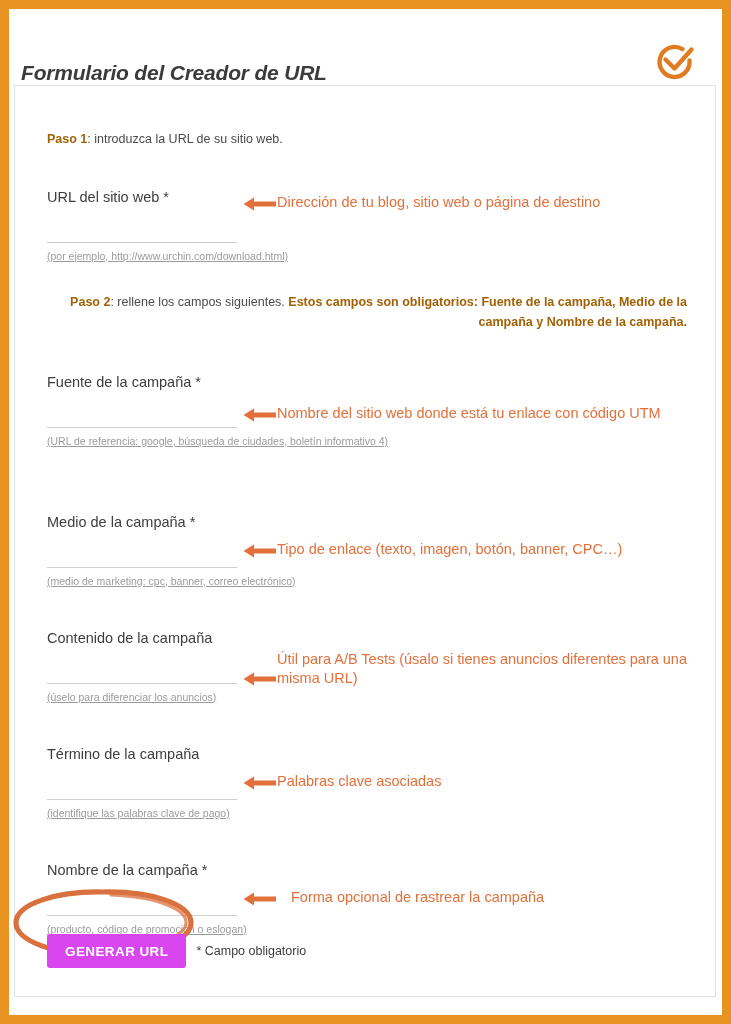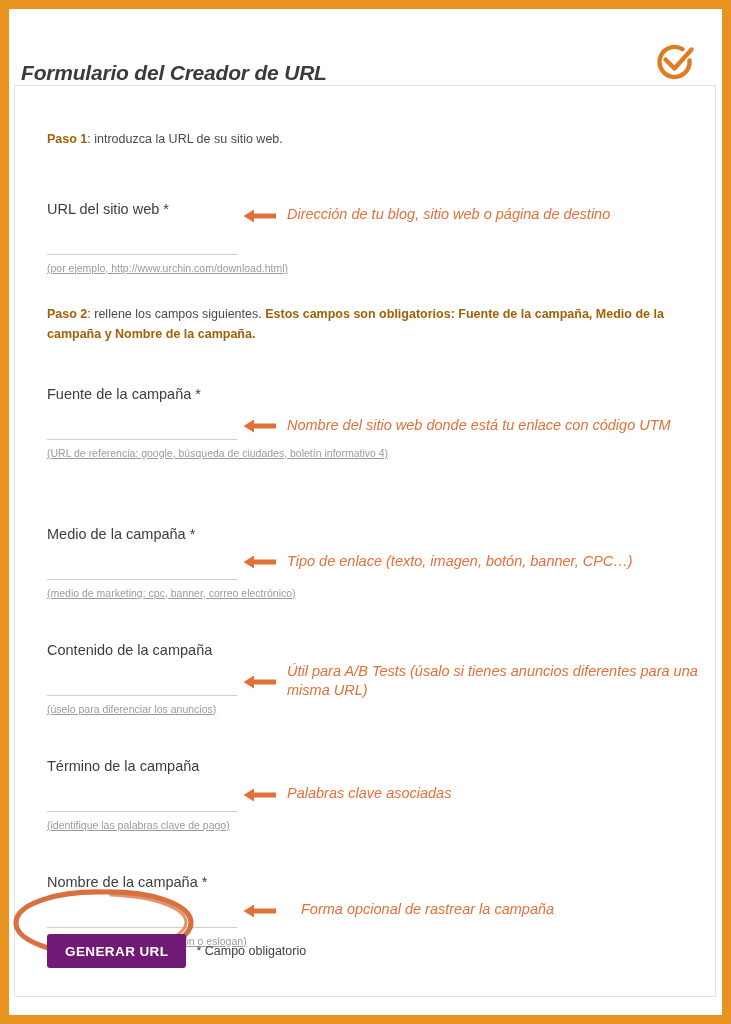--- a/index.html
+++ b/index.html
@@ -103,24 +103,22 @@
     margin-top: 7px;
     line-height: 1.3;
     white-space: nowrap;
     text-decoration: underline;
   }
 
   
   .annotation {
     position: absolute;
     display: flex;
-    align-items: center;
-    gap: 10px;
+    align-items: flex-end;
     pointer-events: none;
-    font-style: italic;
   }
   .arrow-left {
     flex: 0 0 auto;
     margin-top: 2px;
   }
   .annotation-text {
     font-size: 14.5px;
     color: #e2703a;
     line-height: 1.28;
     max-width: 440px;
@@ -135,21 +133,21 @@
     align-items: center;
     gap: 10px;
   }
   .submit-button {
     position: relative;
     display: inline-flex;
     align-items: center;
     justify-content: center;
     height: 34px;
     padding: 8px 18px;
-    background: #701a75;
+    background: #d946ef;
     color: #ffffff;
     border: none;
     border-radius: 3px;
     font-family: "Liberation Sans", sans-serif;
     font-size: 13.5px;
     font-weight: bold;
     letter-spacing: 0.4px;
     cursor: pointer;
     z-index: 2;
   }
@@ -183,34 +181,34 @@
       </svg>
     </div>
   </div>
 
   <div class="card">
 
     <div class="step-note" style="margin-top:22px;">
       <b>Paso 1</b><span>: introduzca la URL de su sitio web.</span>
     </div>
 
-    <div class="field-block" style="margin-top:52px;">
+    <div class="field-block" style="margin-top:40px;">
       <div class="field-label">URL del sitio web *</div>
       <input class="field-input" type="text" value="" placeholder="" style="">
       <div class="field-hint">(por ejemplo, http://www.urchin.com/download.html)</div>
 
       <div class="annotation" style="left:228px; top:4px;">
         <svg class="arrow-left" width="34" height="16" viewBox="0 0 34 16" aria-hidden="true">
           <path d="M0.5 8 L11 1.5 L11 5.4 L33 5.4 L33 10.6 L11 10.6 L11 14.5 Z" fill="#e2703a"></path>
         </svg>
         <div class="annotation-text">Dirección de tu blog, sitio web o página de destino</div>
       </div>
     </div>
 
-    <div class="step-note" style="margin-top:30px;">
+    <div class="step-note" style="margin-top:30px;text-align:right;">
       <b>Paso 2</b><span>: rellene los campos siguientes. </span><b>Estos campos son obligatorios: Fuente de la campaña, Medio de la campaña y Nombre de la campaña.</b>
     </div>
 
     <div class="field-block" style="margin-top:42px;">
       <div class="field-label">Fuente de la campaña *</div>
       <input class="field-input" type="text" value="" placeholder="" style="">
       <div class="field-hint">(URL de referencia: google, búsqueda de ciudades, boletín informativo 4)</div>
 
       <div class="annotation" style="left:228px; top:30px;">
         <svg class="arrow-left" width="34" height="16" viewBox="0 0 34 16" aria-hidden="true">

